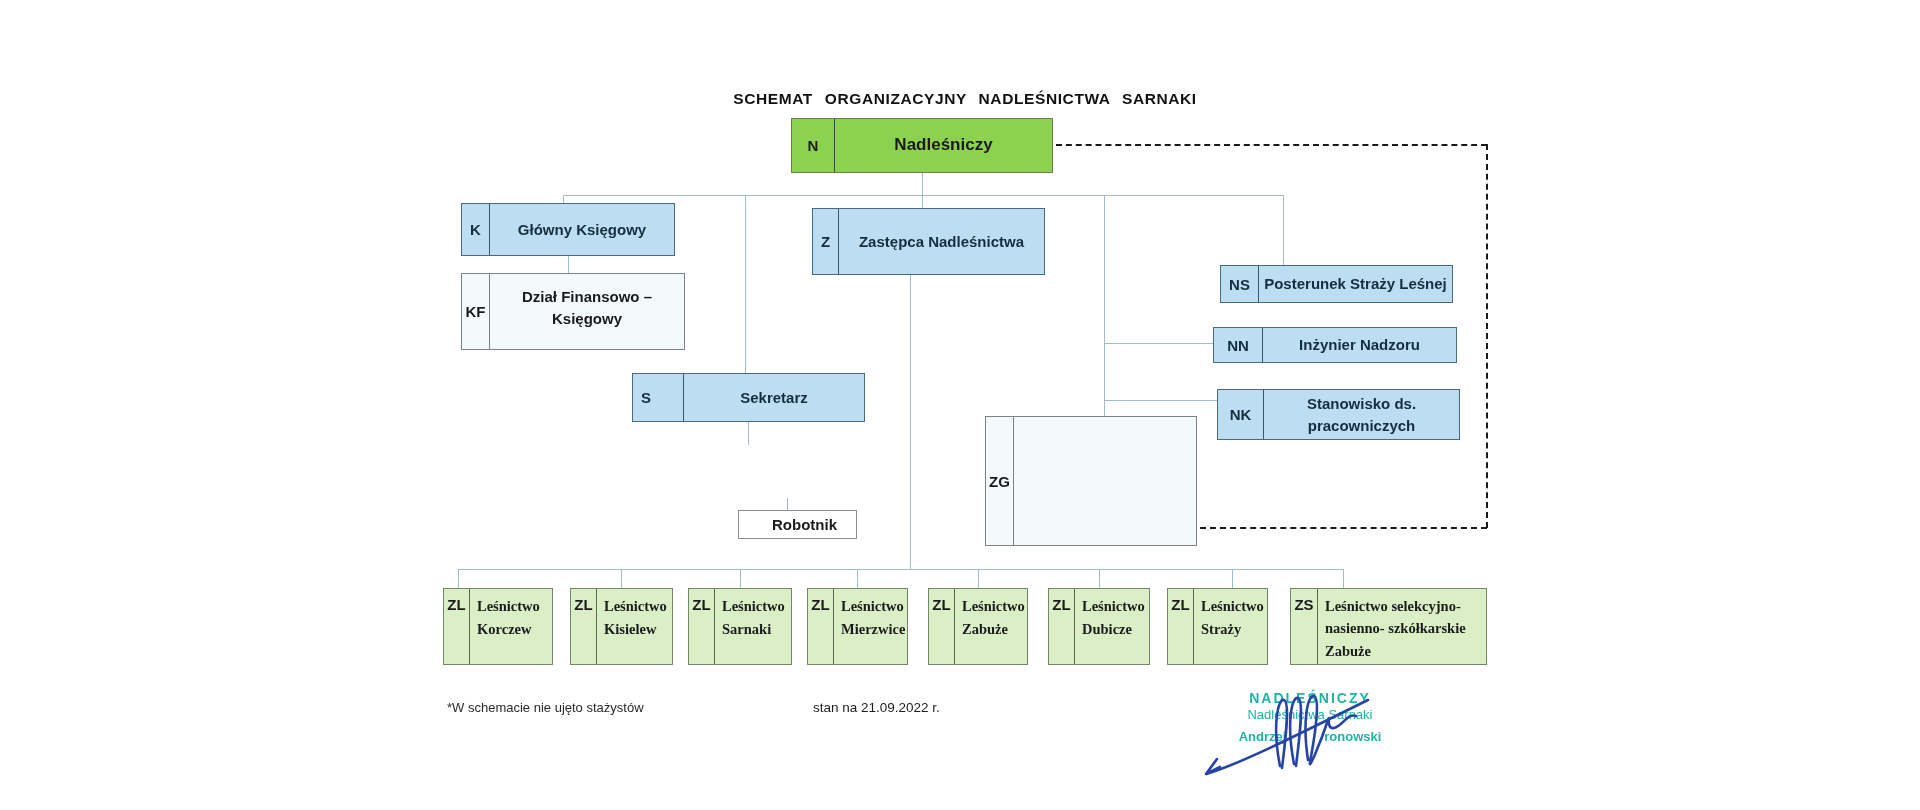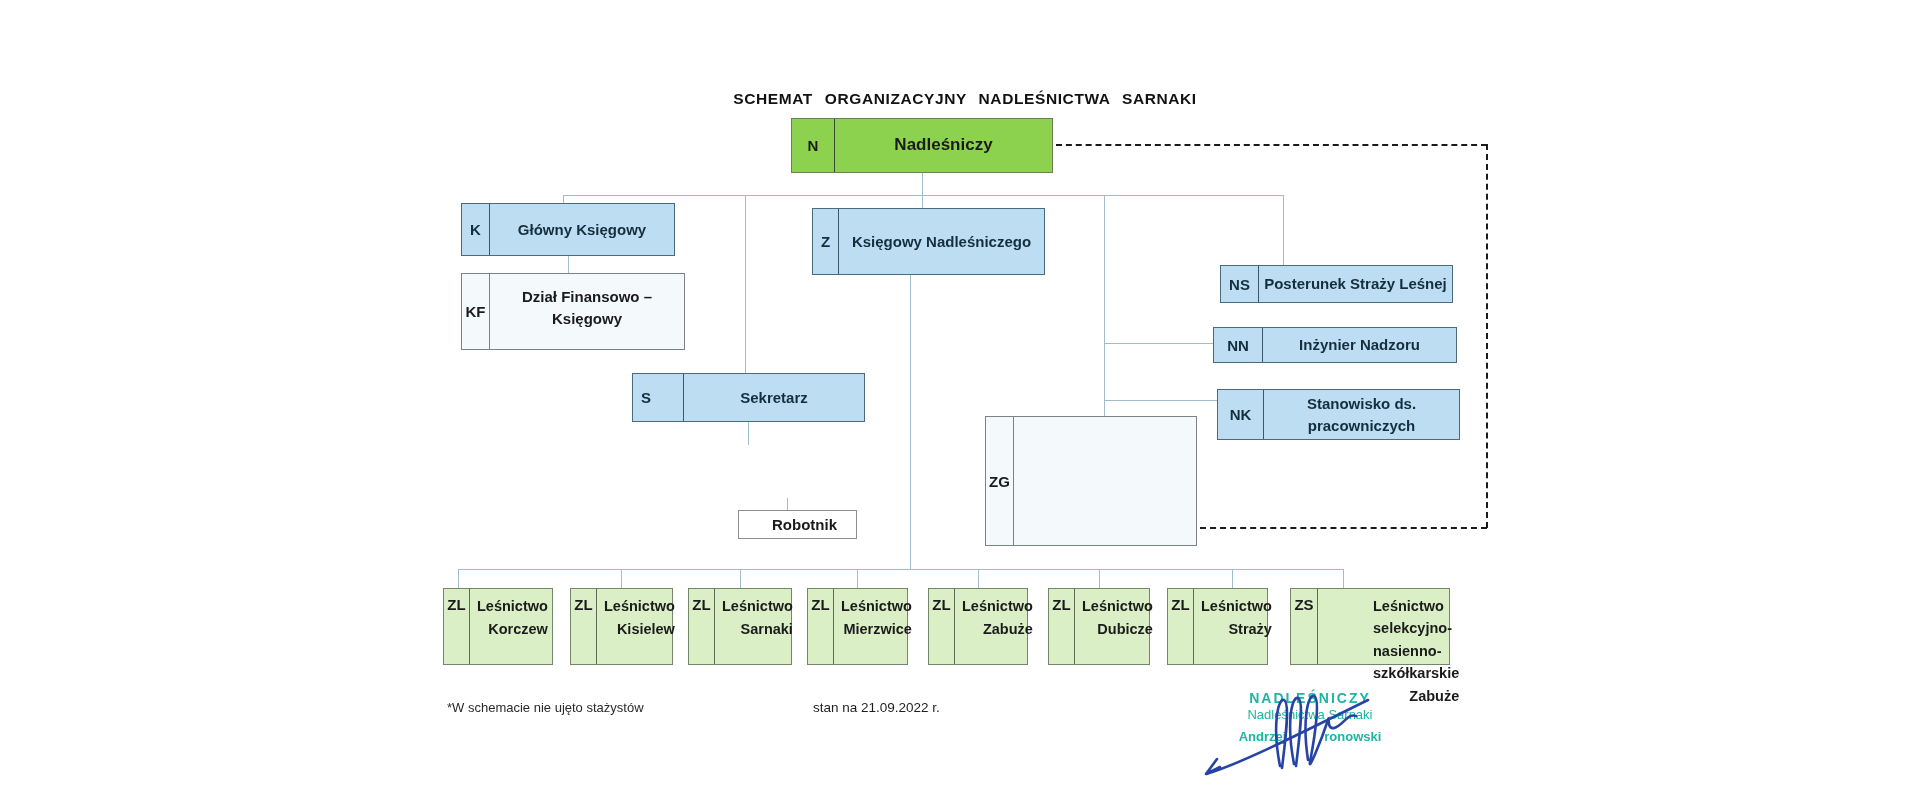--- a/index.html
+++ b/index.html
@@ -33,22 +33,22 @@
   .green{background:var(--green,#8dd24e);border:1.5px solid #6c7f52;}
   .green .code{border-right:1.5px solid #3c4a34;}
   .green .label{font-size:17px;}
   .blue{background:var(--blue,#bddef2);border:1.5px solid #4a6b7c;color:#142e3d;}
   .blue .code{border-right:1.5px solid #3a586a;}
   .pale{background:var(--pale,#f4f9fc);border:1px solid #7c8286;}
   .pale .code{border-right:1px solid #7c8286;}
   .white{background:#fff;border:1px solid #8a8f93;}
   .lgreen{background:var(--lgreen,#daefc6);border:1.5px solid #75856a;}
   .lgreen .code{border-right:1.5px solid #5d6b53;align-items:flex-start;padding-top:7px;}
-  .lgreen .label{align-items:flex-end;justify-content:flex-start;text-align:left;
-    padding:6px 10px 2px 7px;font-size:14.5px;line-height:1.62;}
+  .lgreen .label{align-items:flex-start;justify-content:flex-start;text-align:left;
+    padding:6px 2px 2px 7px;font-size:14.5px;line-height:1.62;font-family:Liberation Serif, serif;}
   
   .zg-right{flex:1;display:flex;flex-direction:column;}
   .zg-dept{flex:1;display:flex;align-items:center;justify-content:center;text-align:center;
     font-weight:bold;font-size:15px;border-bottom:1px solid #7c8286;}
   .zg-sub{height:33px;display:flex;align-items:center;justify-content:center;
     font-weight:bold;font-size:15px;}
   
   .foot-note{position:absolute;top:700px;left:447px;font-size:13px;color:#2a2a2a;}
   .foot-date{position:absolute;top:700px;left:813px;font-size:13.5px;color:#1e1e1e;}
   
@@ -111,21 +111,21 @@
     <div class="code" style="width:28px;">KF</div>
     <div class="label" style="justify-content:flex-start;padding-top:12px;">
       <span>Dział Finansowo –</span>
         <span>Księgowy</span>
     </div>
   </div>
 
   <div class="box blue" style="left:812px;top:208px;width:233px;height:67px;">
     <div class="code" style="width:26px;">Z</div>
     <div class="label">
-        <span>Księgowy Nadleśniczego</span>
+        <span>Zastępca Nadleśnictwa</span>
       </div>
   </div>
 
   <div class="box blue" style="left:632px;top:373px;width:233px;height:49px;">
     <div class="code" style="width:51px;justify-content:flex-start;padding-left:8px;">S</div>
     <div class="label">
         <span>Sekretarz</span>
       </div>
   </div>
 
@@ -204,23 +204,23 @@
         <span>Dubicze</span>
       </div>
   </div>
   <div class="box lgreen" style="left:1167px;top:588px;width:101px;height:77px;">
     <div class="code" style="width:26px;">ZL</div>
     <div class="label">
         <span>Leśnictwo</span>
         <span>Straży</span>
       </div>
   </div>
-  <div class="box lgreen" style="left:1290px;top:588px;width:160px;height:77px;">
+  <div class="box lgreen" style="left:1290px;top:588px;width:197px;height:77px;">
     <div class="code" style="width:27px;">ZS</div>
-    <div class="label" style="line-height:1.55;margin-left:48px;">
+    <div class="label" style="line-height:1.55;">
       <span>Leśnictwo selekcyjno-</span>
         <span>nasienno- szkółkarskie</span>
         <span>Zabuże</span>
     </div>
   </div>
 
   <div class="foot-note">*W schemacie nie ujęto stażystów</div>
   <div class="foot-date">stan na 21.09.2022 r.</div>
 
   <div class="stamp">

